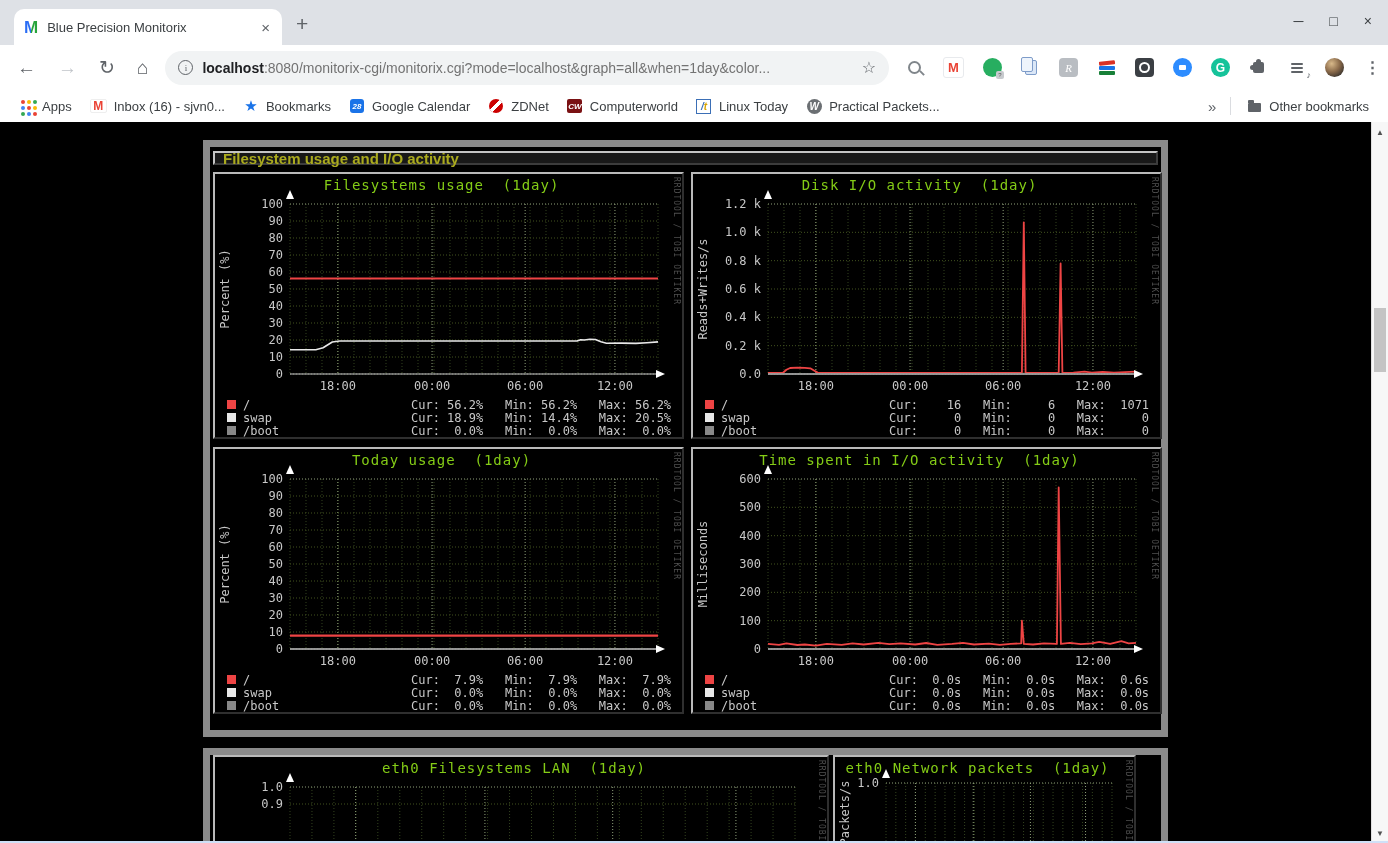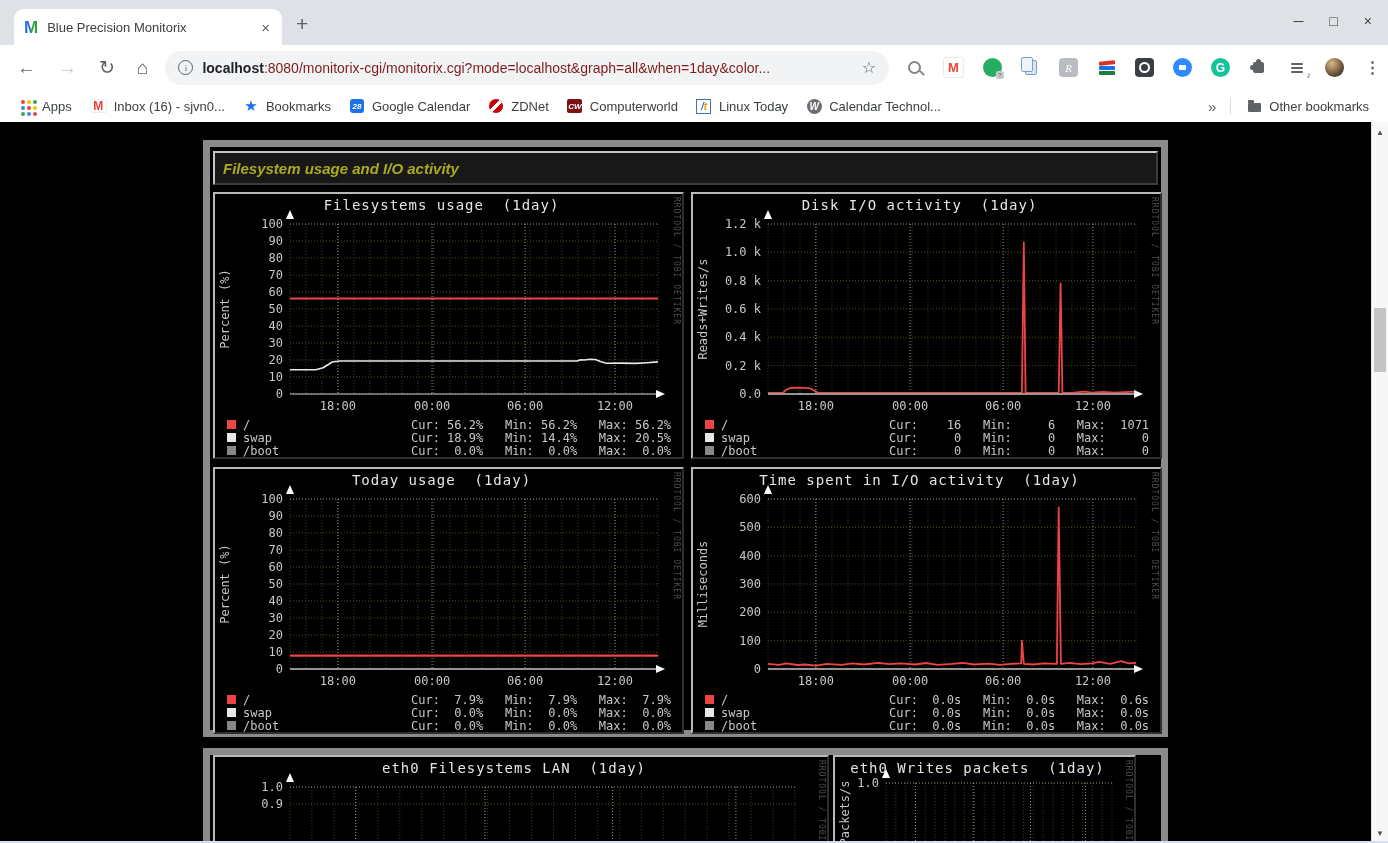--- a/index.html
+++ b/index.html
@@ -20,21 +20,21 @@
   .toolbar{position:absolute;top:45px;left:0;width:1388px;height:45px;background:#fff;
        display:flex;align-items:center;padding:0 6px;box-sizing:border-box;}
   .navic{color:#5f6368;font-size:19px;margin:0 11px;line-height:1;}
   .navic.disabled{color:#c0c4c9;}
   .omnibox{width:728px;height:34px;background:#f1f3f4;border-radius:17px;display:flex;
        align-items:center;padding:0 13px;box-sizing:border-box;margin-left:6px;}
   .info-ic{width:13px;height:13px;border:1.4px solid #5f6368;border-radius:50%;color:#5f6368;
        font-size:9px;font-family:"Liberation Serif",serif;display:flex;align-items:center;
        justify-content:center;margin-right:9px;flex:none;}
   .url{font-size:14px;color:#202124;white-space:nowrap;overflow:hidden;flex:1;}
-  .url .rest{color:#7f1d1d;}
+  .url .rest{color:#737373;}
   .omni-star{color:#5f6368;font-size:16px;margin-left:8px;}
   .ext{display:flex;align-items:center;gap:19px;margin-left:16px;}
   .ext>span{display:inline-flex;align-items:center;justify-content:center;width:19px;height:19px;position:relative;}
   .ic-search{width:9px;height:9px;border:2px solid #80868b;border-radius:50%;position:relative;}
   .ic-search::after{content:"";position:absolute;width:2px;height:6px;background:#80868b;
        transform:rotate(-45deg);right:-4px;bottom:-4px;}
   .ic-gmail{background:#fff;border:1px solid #e8eaed;border-radius:3px;color:#ea4335;
        font-weight:bold;font-size:13px;width:17px;height:13px;}
   .ic-chat{background:#27ae60;border-radius:50%;width:17px;height:17px;color:#fff;font-size:10px;}
   .ic-chat i{font-style:normal;position:absolute;right:-2px;bottom:-2px;width:8px;height:8px;
@@ -92,32 +92,32 @@
   .bm-overflow{margin-left:auto;color:#5f6368;font-size:15px;padding:0 8px;}
   .bm-divider{width:1px;height:18px;background:#dadce0;margin:0 6px;}
   .ic-folder{width:13px;height:9px;background:#5f6368;border-radius:1px;position:relative;margin-top:3px;}
   .ic-folder::before{content:"";position:absolute;top:-3px;left:0;width:6px;height:3px;
        background:#5f6368;border-radius:1px 1px 0 0;}
   
   .page{position:absolute;top:122px;left:0;width:1371px;height:721px;background:#000;overflow:hidden;}
   .section{position:absolute;left:203px;width:965px;background:#000;border:7px solid #8a8a8a;box-sizing:border-box;}
   .s1{top:18px;height:597px;}
   .s2{top:626px;height:360px;}
-  .sheader{margin:4px 3px 7px 3px;height:34px;background:#181818;border:2px solid;
+  .sheader{margin:4px 3px 7px 3px;height:14px;background:#181818;border:2px solid;
        border-color:#c4c4c4 #3c3c3c #3c3c3c #c4c4c4;box-sizing:border-box;display:flex;
-       align-items:center;padding-left:8px;font-weight:bold;font-size:15px;color:#aaaa1e;font-style:italic;}
+       align-items:center;padding-left:8px;font-weight:bold;font-size:15px;color:#aaaa1e;}
   .panels{display:grid;grid-template-columns:471px 471px;gap:8px 7px;padding:0 3px;justify-content:start;}
   .panels2{position:relative;height:300px;margin:0 3px;}
   .panel{border:2px solid;border-color:#b9b9b9 #2f2f2f #2f2f2f #b9b9b9;background:#000;
        position:relative;overflow:hidden;box-sizing:content-box;}
   .p-left{position:absolute;left:0;top:0;}
   .p-right{position:absolute;left:620px;top:0;}
   .graph{position:relative;background:#000;font-family:"DejaVu Sans Mono",monospace;}
   .gtitle{position:absolute;top:3px;left:0;right:14px;text-align:center;font-size:14px;
-       color:#e5e5e5;letter-spacing:1px;white-space:pre;}
+       color:#84cc16;letter-spacing:1px;white-space:pre;}
   .wm{position:absolute;top:3px;right:1px;writing-mode:vertical-rl;font-size:8px;
        letter-spacing:1px;color:#4f4f4f;}
   .ylabcol{position:absolute;left:2px;width:16px;}
   .ylab{position:absolute;left:50%;top:50%;transform:translate(-50%,-50%) rotate(-90deg);
        white-space:nowrap;font-size:12px;color:#c8c8c8;}
   .ylabcol.toptail .ylab{top:30px;}
   .lrow{position:absolute;left:12px;height:13px;display:flex;align-items:center;
        font-size:12px;color:#c8c8c8;white-space:pre;}
   .sw{width:9px;height:9px;margin-right:7px;flex:none;}
   .lname{display:inline-block;width:168px;overflow:hidden;}
@@ -230,21 +230,21 @@
           <span class="sl">/</span>
           <span class="tt">t</span>
         </i>
       </span>
     <span>Linux Today</span>
   </div>
   <div class="bm">
     <span class="bm-ic">
         <i class="ic-wp">W</i>
       </span>
-    <span>Calendar Technol...</span>
+    <span>Practical Packets...</span>
   </div>
   <span class="bm-overflow">»</span>
   <span class="bm-divider"></span>
   <div class="bm">
     <span class="bm-ic">
         <i class="ic-folder"></i>
       </span>
     <span>Other bookmarks</span>
   </div>
 </div>
@@ -574,21 +574,21 @@
               <line x1="277" y1="26" x2="277" y2="176" stroke="#33431f" stroke-width="1" stroke-dasharray="1,2"></line>
               <line x1="80.38" y1="26" x2="80.38" y2="176" stroke="#8fa07a" stroke-width="1" stroke-dasharray="1,2"></line>
               <line x1="138.236" y1="26" x2="138.236" y2="176" stroke="#8fa07a" stroke-width="1" stroke-dasharray="1,2"></line>
               <line x1="195.41400000000002" y1="26" x2="195.41400000000002" y2="176" stroke="#8fa07a" stroke-width="1" stroke-dasharray="1,2"></line>
               <line x1="250.558" y1="26" x2="250.558" y2="176" stroke="#8fa07a" stroke-width="1" stroke-dasharray="1,2"></line>
               <line x1="51" y1="26" x2="277" y2="26" stroke="#8fa07a" stroke-width="1" stroke-dasharray="1,2"></line>
               <text x="44" y="30" fill="#c8c8c8" text-anchor="end" font-size="12" font-family="DejaVu Sans Mono, monospace">1.0</text>
               <line x1="51" y1="176" x2="277" y2="176" stroke="#8fa07a" stroke-width="1" stroke-dasharray="1,2"></line>
               <polygon points="51,12 47,21 55,21" fill="#ffffff"></polygon>
               <polygon points="284,176 275,172 275,180" fill="#ffffff"></polygon>
-            </svg><div class="gtitle">eth0 Writes packets  (1day)</div><div class="wm">RRDTOOL / TOBI OETIKER</div><div class="ylabcol toptail" style="top: 26px; height: 150px;">
+            </svg><div class="gtitle">eth0 Network packets  (1day)</div><div class="wm">RRDTOOL / TOBI OETIKER</div><div class="ylabcol toptail" style="top: 26px; height: 150px;">
               <span class="ylab">Packets/s</span>
             </div></div>
         </div>
     </div>
   </div>
 </div>
 
 <div class="scrollbar">
   <span class="sb-btn sb-up">▲</span>
   <span class="sb-btn sb-down">▼</span>

